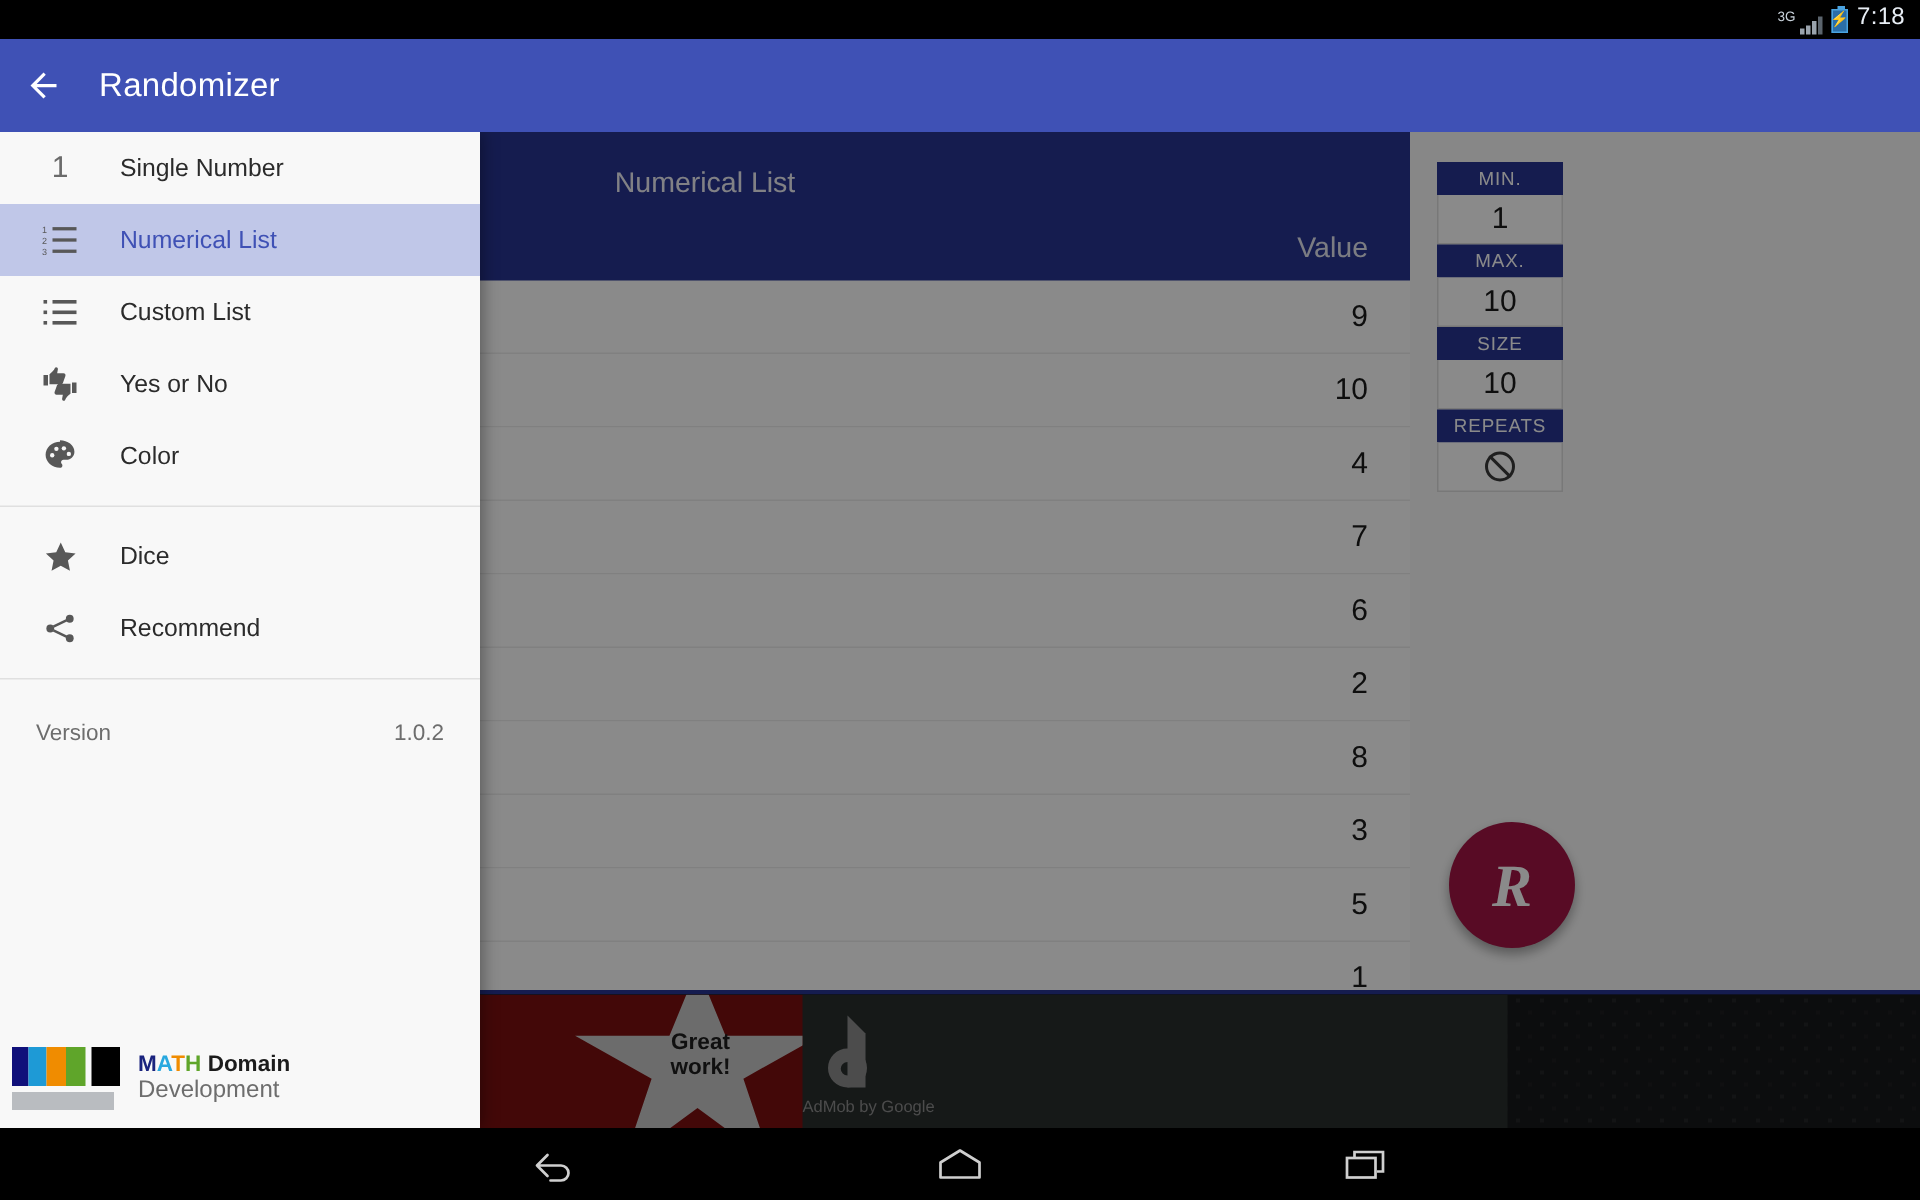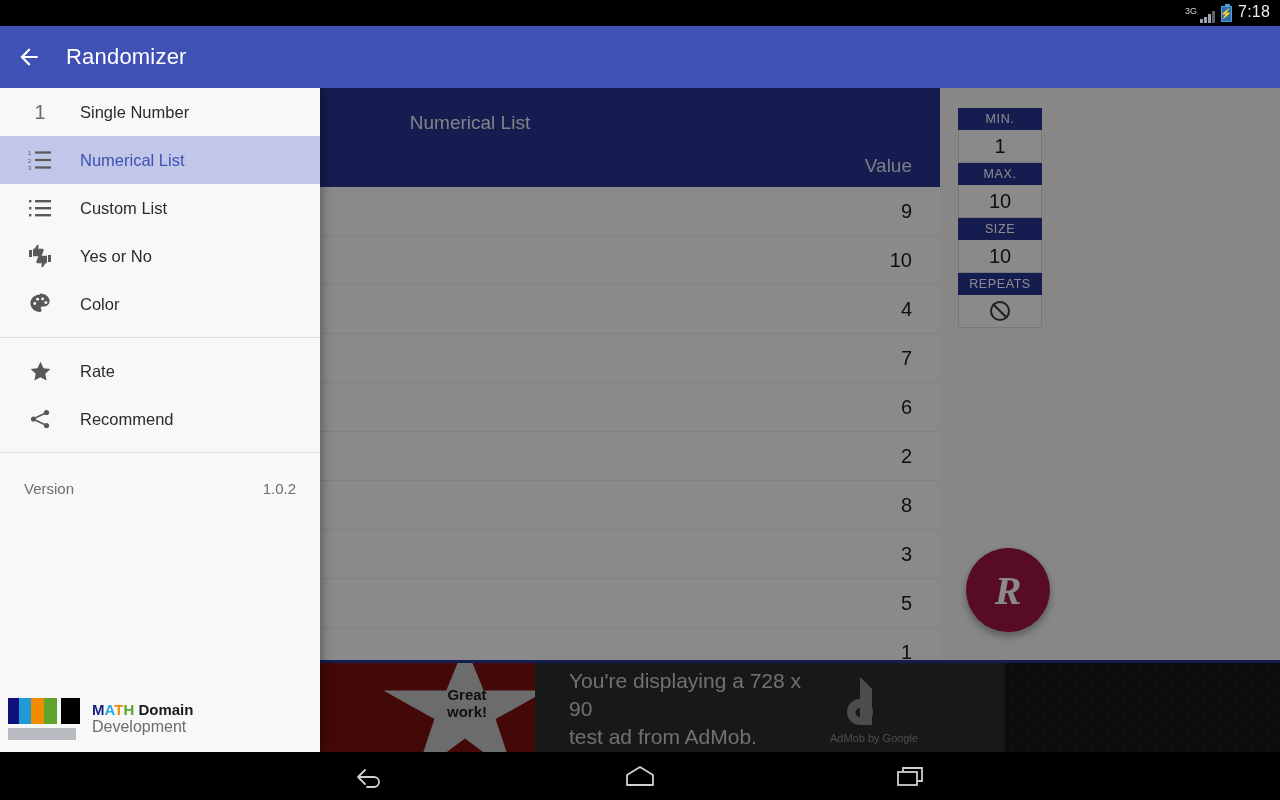--- a/index.html
+++ b/index.html
@@ -342,24 +342,20 @@
     <div id="ad-area">
       <div id="ad-pattern"></div>
       <div id="ad-banner">
         <div id="ad-left">
           <div class="ad-star"></div>
           <div class="ad-star-text">
             <div>Great</div>
             <div>work!</div>
           </div>
         </div>
-        <div id="ad-copy">
-          <div>You're displaying a 728 x 90</div>
-          <div>test ad from AdMob.</div>
-        </div>
         <div id="ad-brand">
           <div class="admob-glyph">
             <svg width="46" height="52" viewBox="0 0 46 52">
               <path d="M30 2 L42 14 L42 50 L30 50 Z" fill="#8d8d8d"></path>
               <path d="M30 24 a13 13 0 1 0 0 26 a13 13 0 1 0 0 -26 Z M30 33 a4.5 4.5 0 1 1 0 9 a4.5 4.5 0 1 1 0 -9 Z" fill="#8d8d8d"></path>
             </svg>
           </div>
           <div class="admob-caption">AdMob by Google</div>
         </div>
       </div>
@@ -426,21 +422,21 @@
         </div>
       </div>
     <div class="drawer-divider"></div>
     <div id="drawer-secondary">
         <div class="drawer-item">
           <span class="drawer-ico">
             <svg width="25" height="25" viewBox="0 0 24 24">
               <path d="M12 2.6l2.9 6.2 6.6 .8-4.9 4.5 1.3 6.6L12 17.4 6.1 20.7l1.3-6.6L2.5 9.6l6.6-.8z" fill="#585858"></path>
             </svg>
           </span>
-          <span class="drawer-label">Rate</span>
+          <span class="drawer-label">Dice</span>
         </div>
         <div class="drawer-item">
           <span class="drawer-ico">
             <svg width="24" height="24" viewBox="0 0 24 24">
               <circle cx="18.5" cy="5.5" r="2.6" fill="#585858"></circle>
               <circle cx="5.5" cy="12" r="2.6" fill="#585858"></circle>
               <circle cx="18.5" cy="18.5" r="2.6" fill="#585858"></circle>
               <path d="M7.6 10.8 L16.6 6.4 M7.6 13.2 L16.6 17.6" stroke="#585858" stroke-width="1.7"></path>
             </svg>
           </span>

